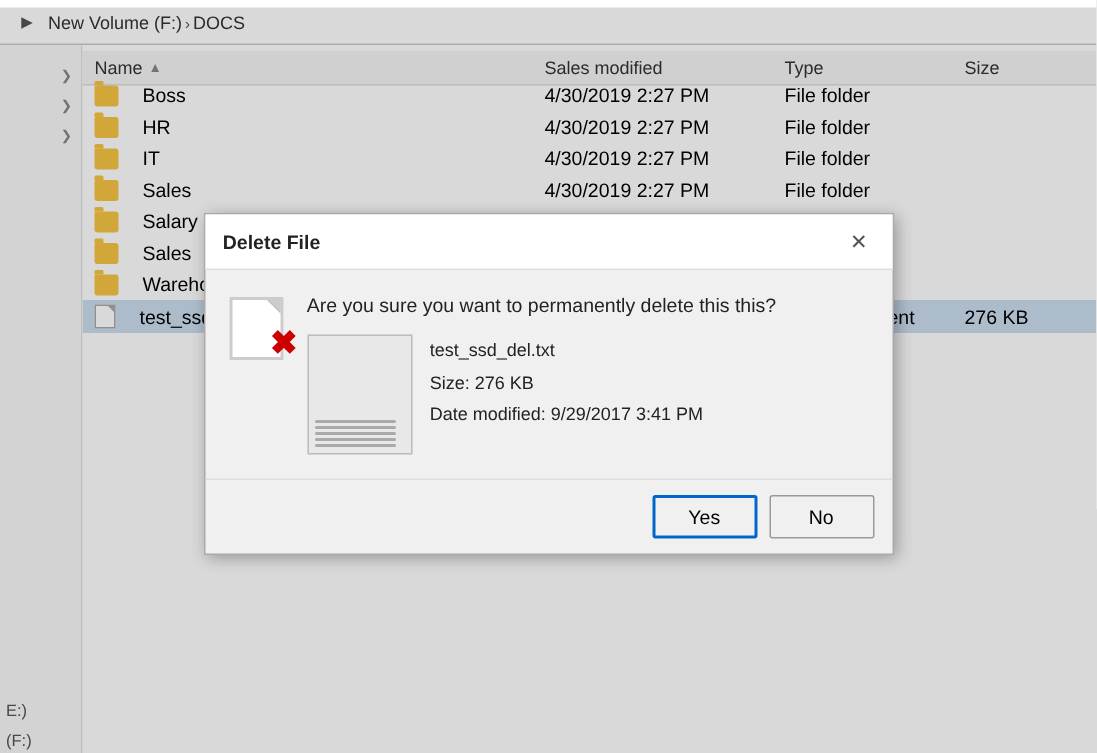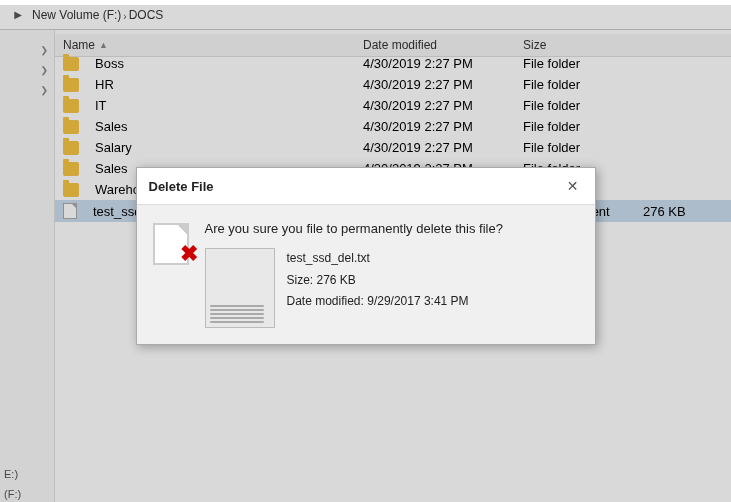--- a/index.html
+++ b/index.html
@@ -341,21 +341,24 @@
     </div>
 
     <div class="file-list">
 
       <div class="file-list-header">
         <div class="col">
           <span>Name</span>
           <span class="sort-arrow">▲</span>
         </div>
         <div class="col">
-          <span>Date modified</span>
+          <span>Sales modified</span>
+        </div>
+        <div class="col">
+          <span>Type</span>
         </div>
         <div class="col">
           <span>Size</span>
         </div>
       </div>
 
       <div id="file-rows-container">
           <div class="file-row">
       <div class="file-name-cell">
         <div class="folder-icon"></div>
@@ -446,21 +449,21 @@
 
       <div class="dialog-warning-icon">
         <div class="doc-icon-large">
 
           <div style="position:absolute;top:0;right:0;width:0;height:0;border-style:solid;border-width:0 9px 9px 0;border-color:transparent #bbb transparent transparent;"></div>
         </div>
         <span class="red-x">✖</span>
       </div>
 
       <div class="dialog-content">
-        <div class="dialog-question">Are you sure you file to permanently delete this file?</div>
+        <div class="dialog-question">Are you sure you want to permanently delete this this?</div>
 
         <div class="dialog-file-info">
 
           <div class="dialog-file-preview">
             <div class="preview-lines">
               <div class="preview-line"></div>
               <div class="preview-line"></div>
               <div class="preview-line"></div>
               <div class="preview-line"></div>
               <div class="preview-line"></div>
@@ -469,15 +472,19 @@
 
           <div class="dialog-file-details">
             <div>test_ssd_del.txt</div>
             <div>Size: 276 KB</div>
             <div>Date modified: 9/29/2017 3:41 PM</div>
           </div>
         </div>
       </div>
     </div>
 
+    <div class="dialog-footer">
+      <button class="btn btn-yes">Yes</button>
+      <button class="btn btn-no">No</button>
+    </div>
 
   </div>
 </div>
 
 </body></html>

